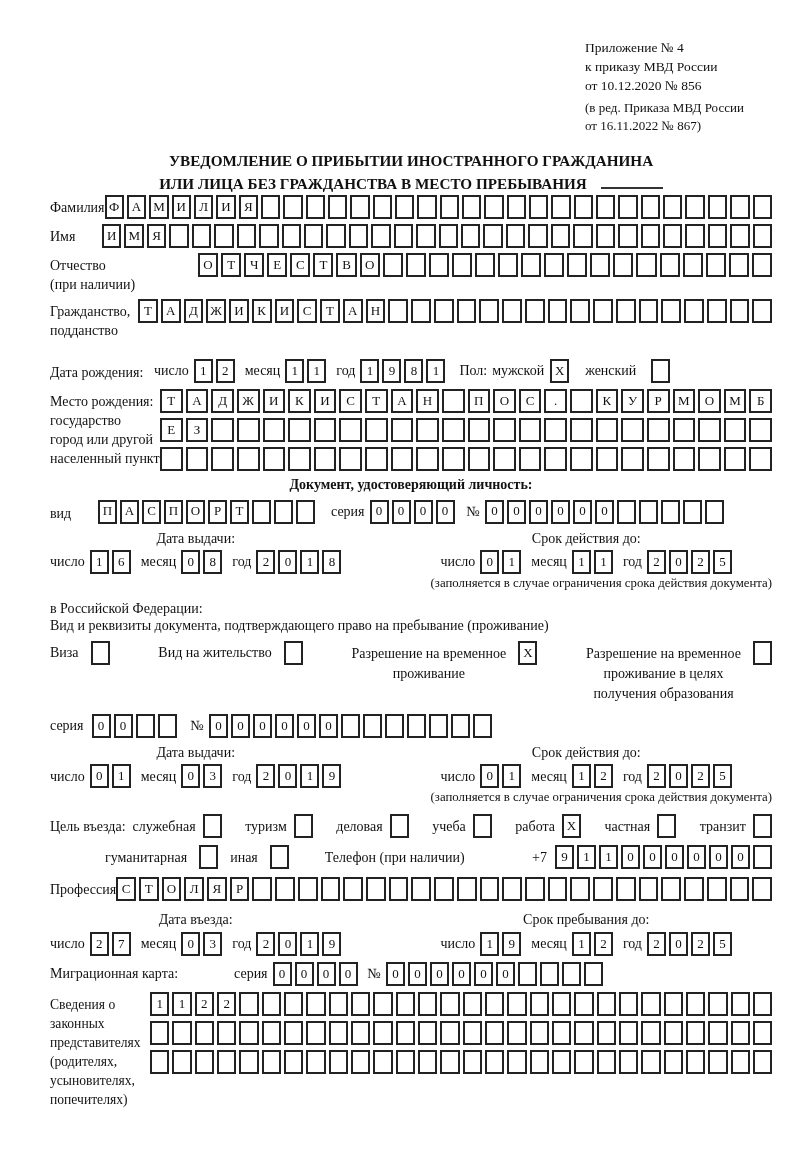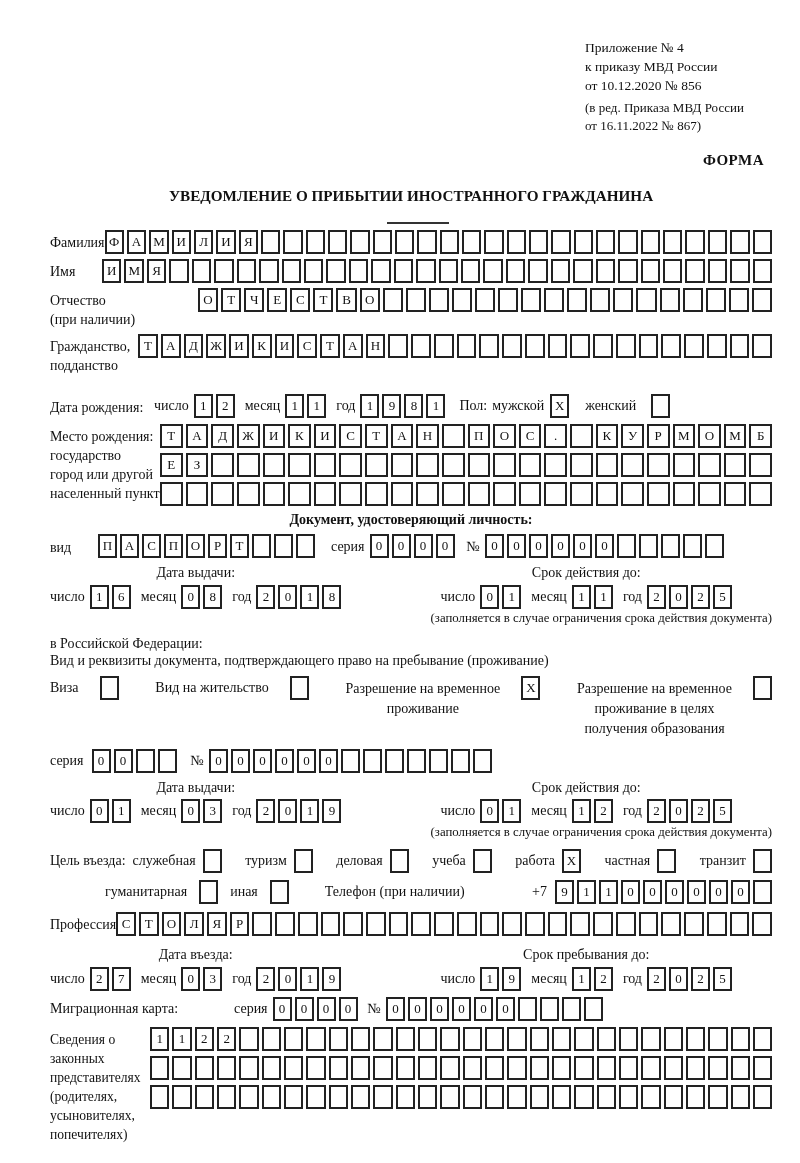--- a/index.html
+++ b/index.html
@@ -38,46 +38,45 @@
   
   .sub-head{text-align:center;font-weight:bold;font-size:14px;margin:4px 0 6px 0;}
   
   .dates{display:flex;justify-content:space-between;margin-bottom:2px;}
   .dcol{display:flex;flex-direction:column;gap:3px;}
   .dhead{text-align:center;font-size:14px;}
   .dgroup{display:flex;align-items:center;}
   .note-r{text-align:right;font-size:12.8px;margin:2px 0 8px 0;}
   
   .permit-row{display:flex;justify-content:space-between;align-items:flex-start;margin:6px 0 10px 0;}
-  .permit-item{display:flex;align-items:flex-start;gap:21px;}
+  .permit-item{display:flex;align-items:flex-start;gap:12px;}
   .permit-item .plabel{padding-top:3px;}
   .pcenter{text-align:center;white-space:pre-line;line-height:20px;}
   
   .purpose-row{display:flex;justify-content:space-between;align-items:center;margin-bottom:7px;}
   .pgroup{display:flex;align-items:center;gap:7px;}
   .phone-row{display:flex;align-items:center;margin:0 0 8px 55px;gap:12px;}
   .push-right{margin-left:auto;display:flex;align-items:center;gap:8px;}
   .mig-row{display:flex;align-items:center;margin:6px 0 6px 0;}
 </style>
 </head>
 <body>
 
 <div class="page">
 
   <div class="annex prelabel">Приложение № 4
 к приказу МВД России
 от 10.12.2020 № 856</div>
   <div class="edition prelabel">(в ред. Приказа МВД России
 от 16.11.2022 № 867)</div>
-  <div class="forma">ФОРМА</div>
 
   <div class="title">
     <div>УВЕДОМЛЕНИЕ О ПРИБЫТИИ ИНОСТРАННОГО ГРАЖДАНИНА</div>
     <div>
-      <span class="underline"></span>
+      <span>ИЛИ ЛИЦА БЕЗ ГРАЖДАНСТВА В МЕСТО ПРЕБЫВАНИЯ</span><span class="underline"></span>
     </div>
   </div>
 
 
   <div class="frow">
     <div class="flabel" style="flex-basis:52px">Фамилия</div>
     <div class="boxrow fill">
         <span class="cell">Ф</span>
         <span class="cell">А</span>
         <span class="cell">М</span>

